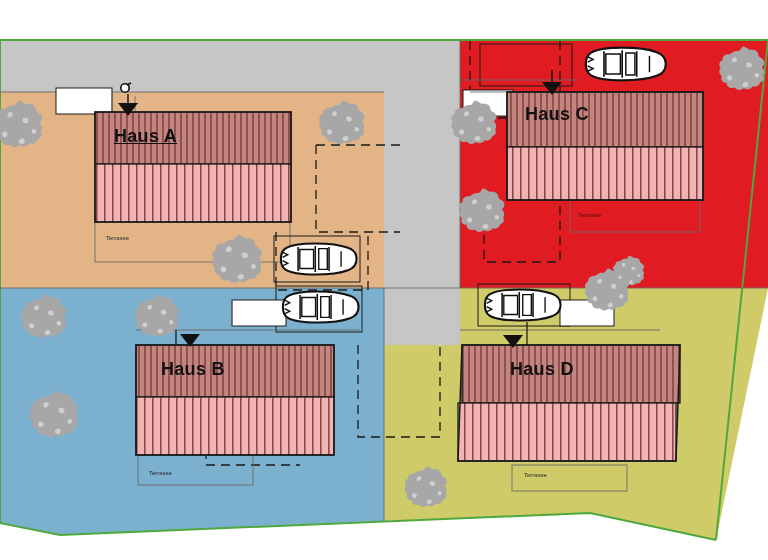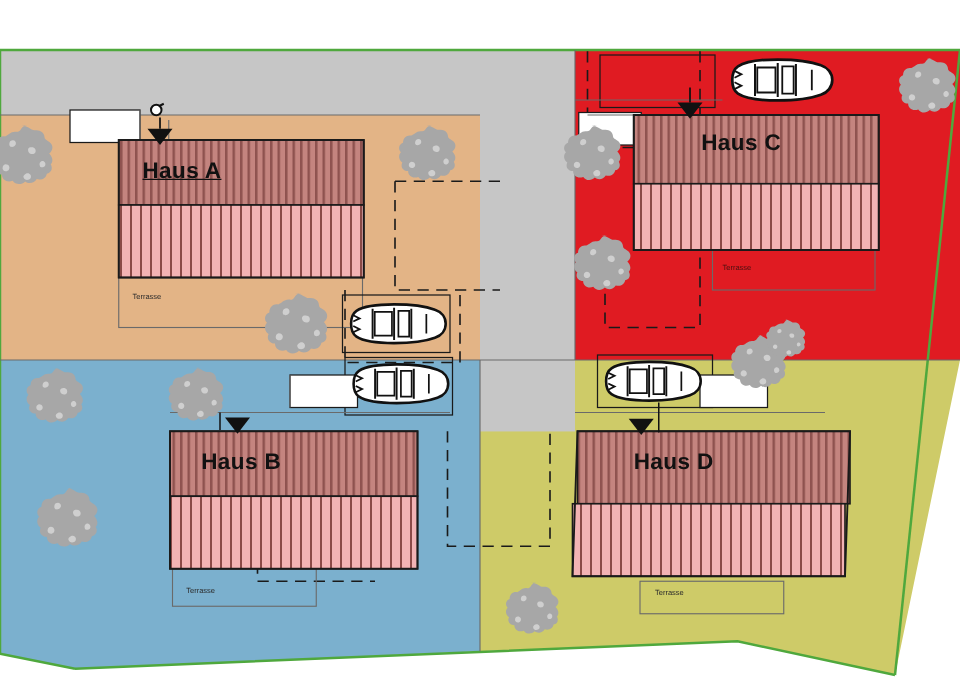--- a/index.html
+++ b/index.html
@@ -188,21 +188,21 @@
       <use href="#treeSym" x="452" y="186" width="58" height="58"></use>
       <use href="#treeSym" x="712" y="44" width="58" height="58"></use>
       <use href="#treeSym" x="578" y="266" width="56" height="56"></use>
       <use href="#treeSym" x="608" y="254" width="40" height="40"></use>
     </g>
 
   </svg>
 
   <div class="house-label" style="left:114px;top:126px;text-decoration:underline;">Haus A</div>
   <div class="house-label" style="left:161px;top:359px;text-align:right;">Haus B</div>
-  <div class="house-label" style="left:525px;top:104px;margin-left:36px;">Haus C</div>
-  <div class="house-label" style="left:471px;top:359px;padding-left:36px;">Haus D</div>
+  <div class="house-label" style="left:525px;top:104px;">Haus C</div>
+  <div class="house-label" style="left:510px;top:359px;">Haus D</div>
 
   <div class="terr-label" style="left:106px;top:235px;">Terrasse</div>
   <div class="terr-label" style="left:149px;top:470px;">Terrasse</div>
   <div class="terr-label on-red" style="left:578px;top:212px;">Terrasse</div>
   <div class="terr-label" style="left:524px;top:472px;">Terrasse</div>
 
 </div>
 
 </body></html>

